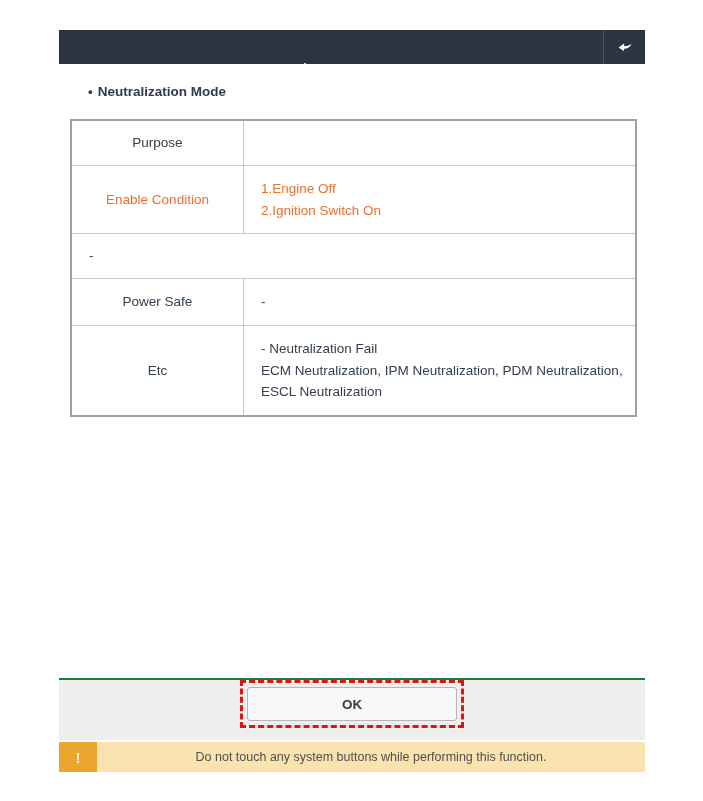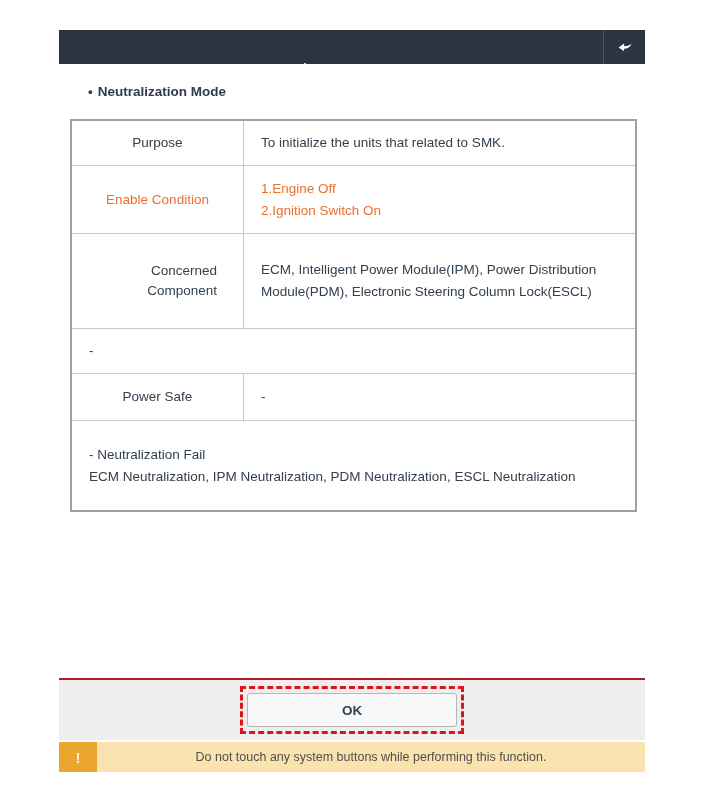--- a/index.html
+++ b/index.html
@@ -34,35 +34,35 @@
   
   .tbl{
     left:70px;top:119px;width:567px;
     border:2px solid #a0a0a0;background:#ffffff;
   }
   .row{display:flex;border-top:1px solid #c8c8c8;}
   .row:first-child{border-top:none;}
   .r0{height:44px}.r1{height:67px}.r2{height:94px}.r3{height:44px}.r4{height:46px}.r5{height:89px}
   .cell-label{
     width:172px;flex:0 0 172px;border-right:1px solid #c8c8c8;
-    display:flex;align-items:center;justify-content:center;text-align:right;
+    display:flex;align-items:center;justify-content:center;text-align:left;
     padding:0 26px;box-sizing:border-box;font-size:13.5px;line-height:1.45;
   }
   .cell-value{
     flex:1;display:flex;align-items:center;
     padding:8px 10px 8px 17px;font-size:13.5px;line-height:1.62;
     white-space:pre-line;
   }
   .row.hl .cell-label,.row.hl .cell-value{color:#ed6f2e;}
 
   
   .ok-band{
     left:59px;top:678px;width:586px;height:62px;
-    background:#efefef;border-top:2px solid #b91c1c;
-    display:flex;align-items:center;justify-content:center;
+    background:#efefef;border-top:2px solid #15803d;
+    display:flex;align-items:flex-start;justify-content:center;
   }
   .ok-selection{
     width:224px;height:48px;border:3px dashed #dc1414;
     display:flex;box-sizing:border-box;background:transparent;
   }
   .ok-button{
     flex:1;margin:4px;background:#f8f8f8;border:1px solid #b5b5b5;border-radius:3px;
     display:flex;align-items:center;justify-content:center;
     font-weight:bold;font-size:13.5px;color:#33404f;cursor:pointer;
   }
@@ -97,39 +97,35 @@
 </div>
 
 <div class="abs section-title">
   <span>•</span>
   <span>Neutralization Mode</span>
 </div>
 
 <div class="abs tbl">
   <div class="row r0">
     <div class="cell-label">Purpose</div>
-    <div class="cell-value">To initialize the units that related to SMK.</div>
   </div>
   <div class="row r1 hl">
     <div class="cell-label">Enable Condition</div>
     <div class="cell-value">1.Engine Off
 2.Ignition Switch On</div>
-  </div>
-  <div class="row r2">
-    <div class="cell-label">Concerned Component</div>
-    <div class="cell-value">ECM, Intelligent Power Module(IPM), Power Distribution Module(PDM), Electronic Steering Column Lock(ESCL)</div>
   </div>
   <div class="row r3">
     <div class="cell-value">-</div>
   </div>
   <div class="row r4">
     <div class="cell-label">Power Safe</div>
     <div class="cell-value">-</div>
   </div>
   <div class="row r5">
+    <div class="cell-label">Etc</div>
     <div class="cell-value">- Neutralization Fail
 ECM Neutralization, IPM Neutralization, PDM Neutralization, ESCL Neutralization</div>
   </div>
 </div>
 
 <div class="abs ok-band">
   <div class="ok-selection">
     <div class="ok-button">OK</div>
   </div>
 </div>

